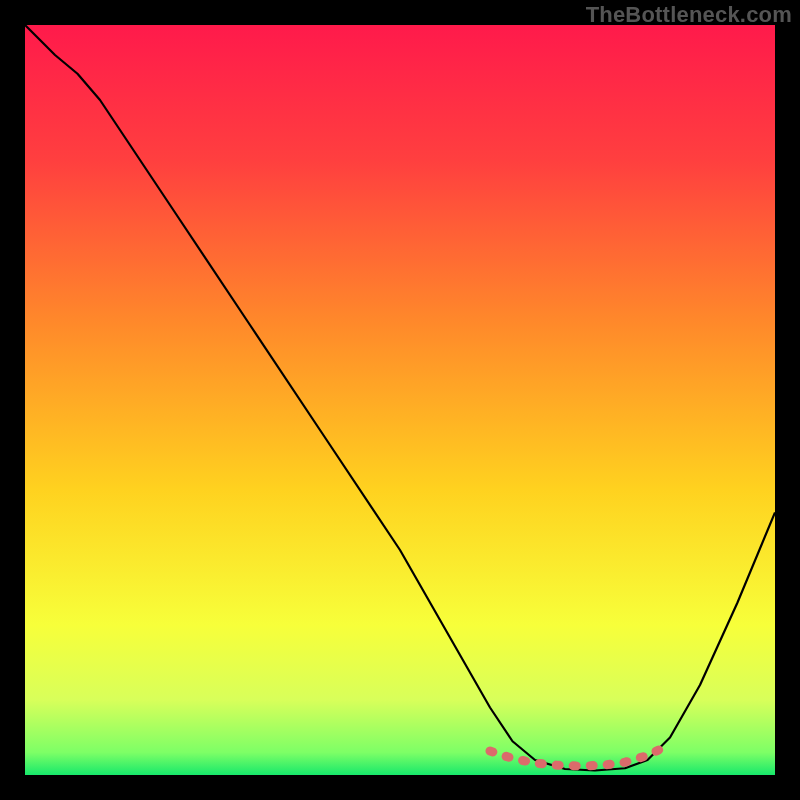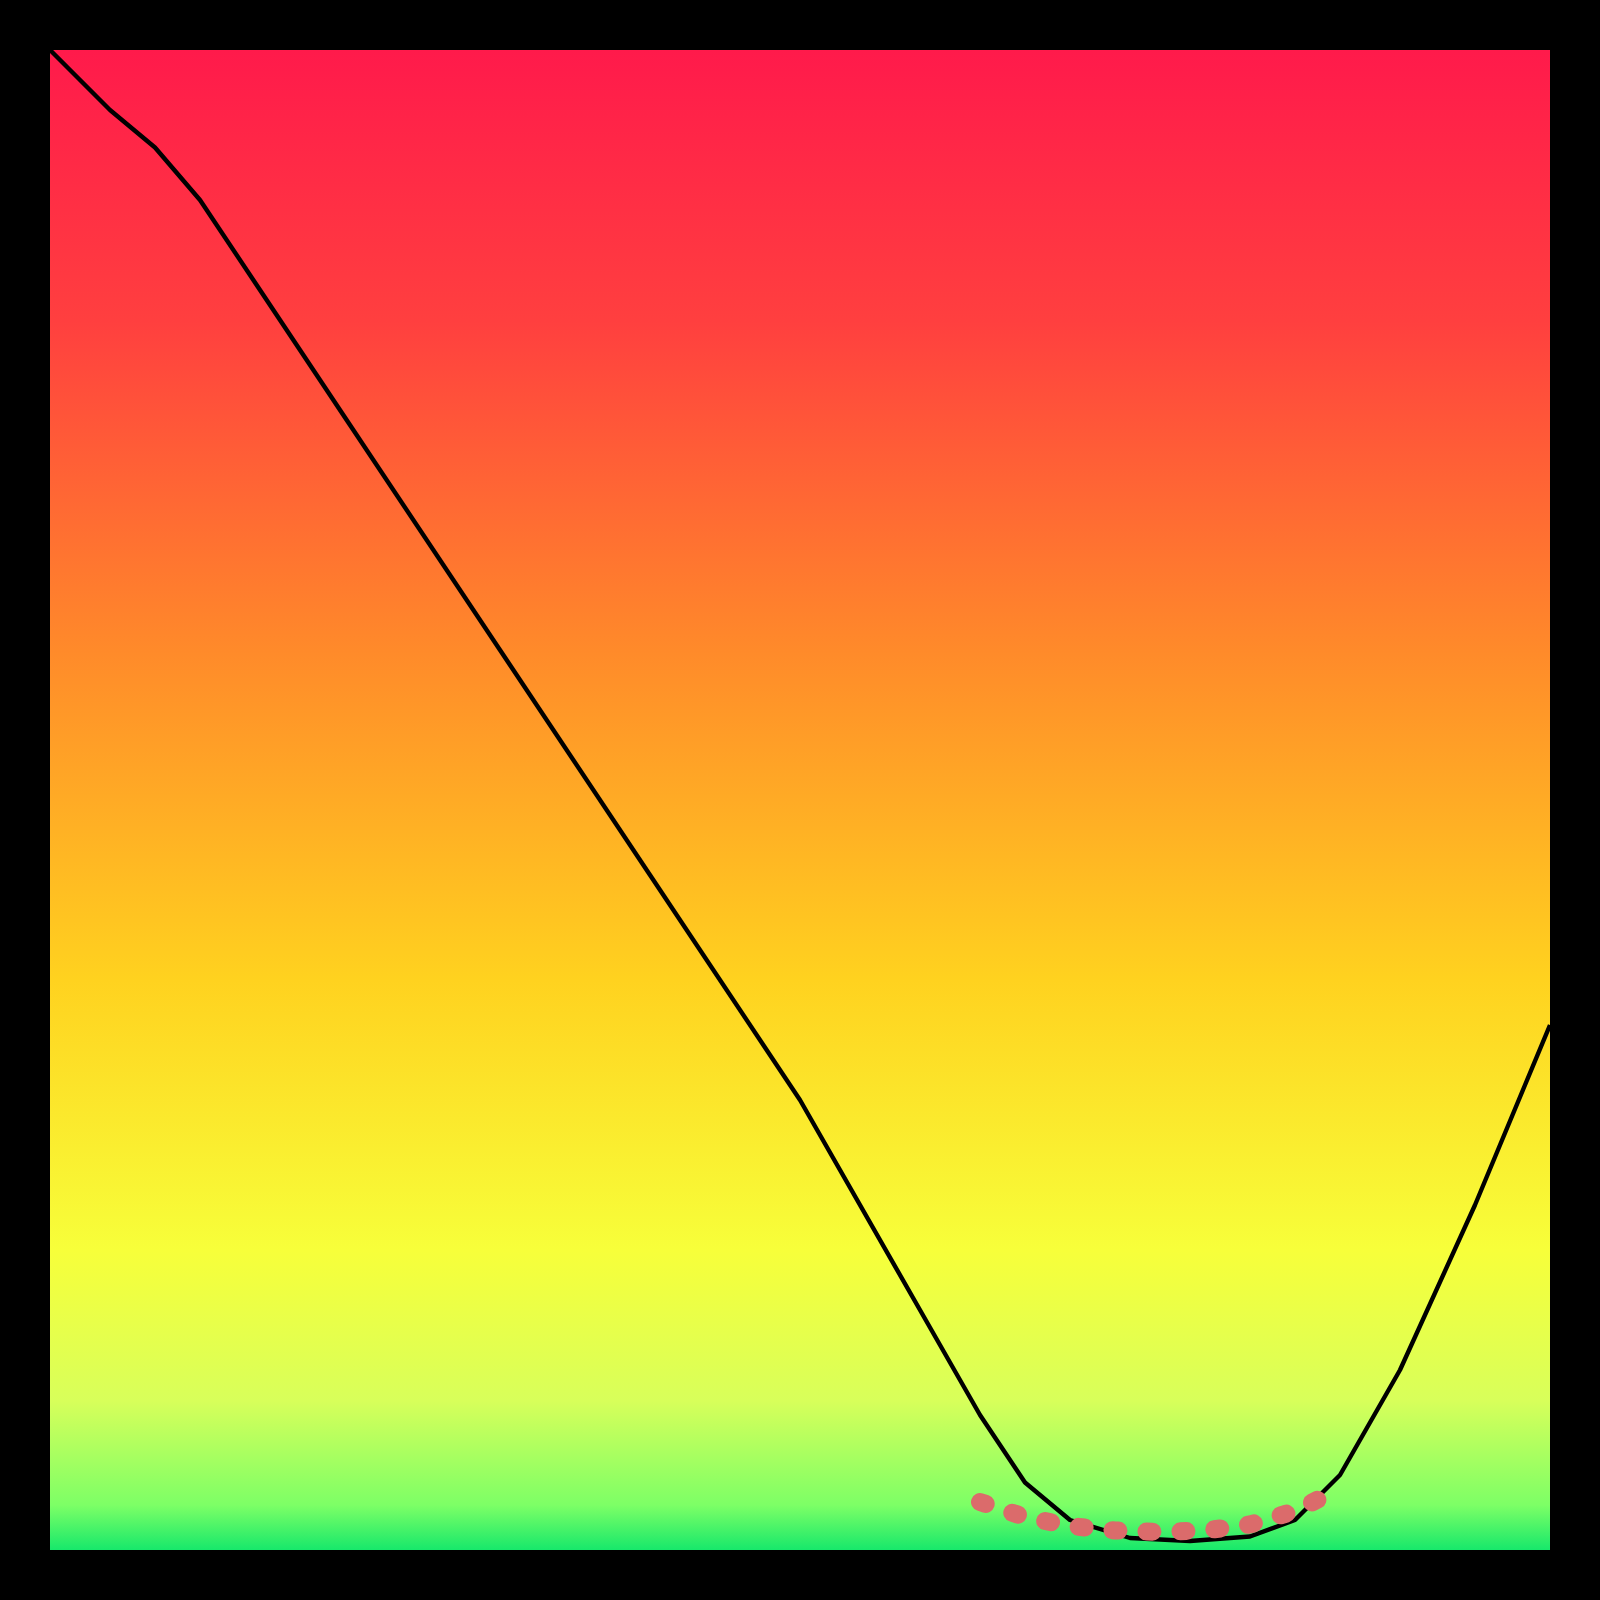--- a/index.html
+++ b/index.html
@@ -33,20 +33,21 @@
     font-weight: 600;
     letter-spacing: 0.2px;
     user-select: none;
   }
   svg { display: block; }
 </style>
 </head>
 <body>
 
 <div class="frame">
+  <div class="watermark">TheBottleneck.com</div>
 
   <svg class="plot" viewBox="0 0 750 750" preserveAspectRatio="none">
     <defs>
       <linearGradient id="bg-grad" x1="0" y1="0" x2="0" y2="1">
           <stop offset="0%" stop-color="#ff1a4b"></stop>
           <stop offset="18%" stop-color="#ff3f3f"></stop>
           <stop offset="40%" stop-color="#ff8a2a"></stop>
           <stop offset="62%" stop-color="#ffd21f"></stop>
           <stop offset="80%" stop-color="#f7ff3a"></stop>
           <stop offset="90%" stop-color="#d8ff5a"></stop>

